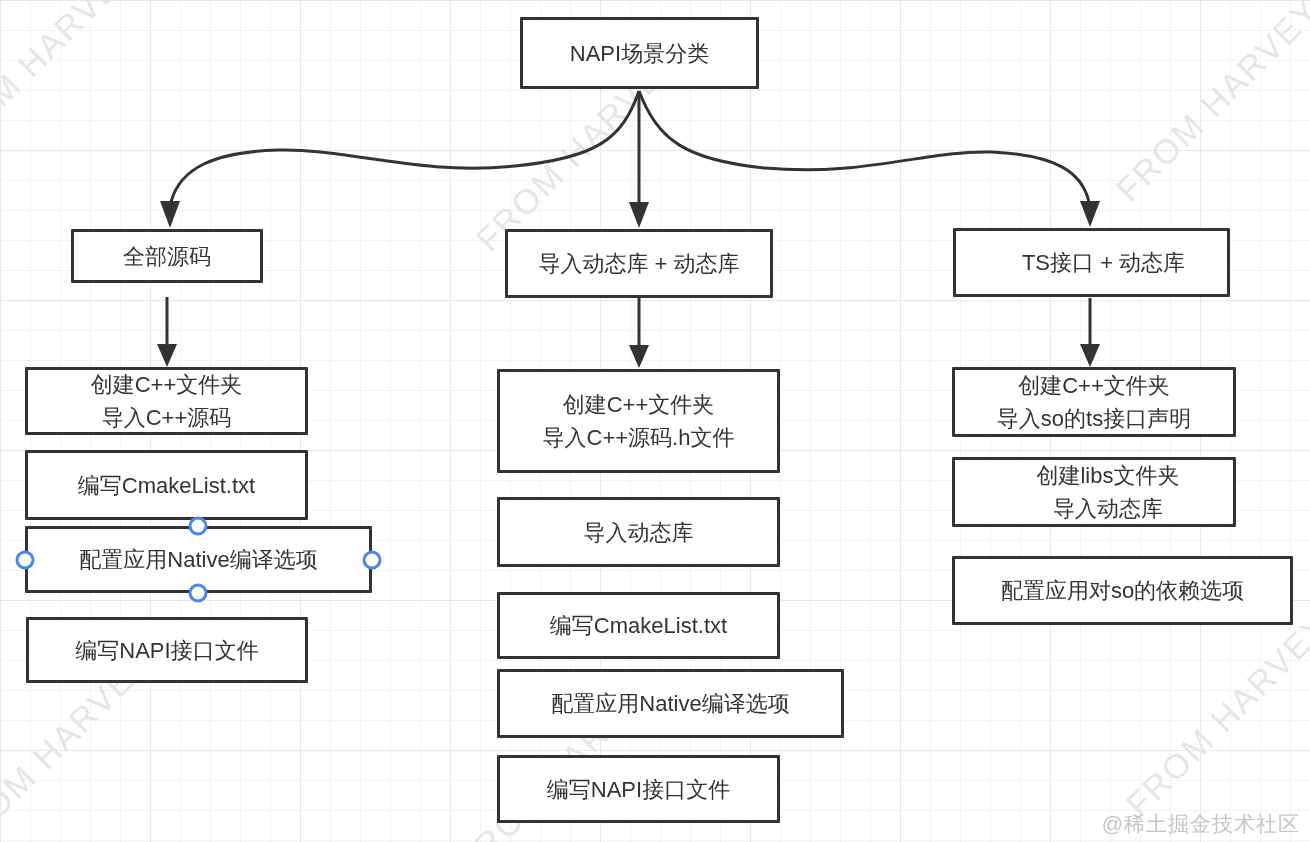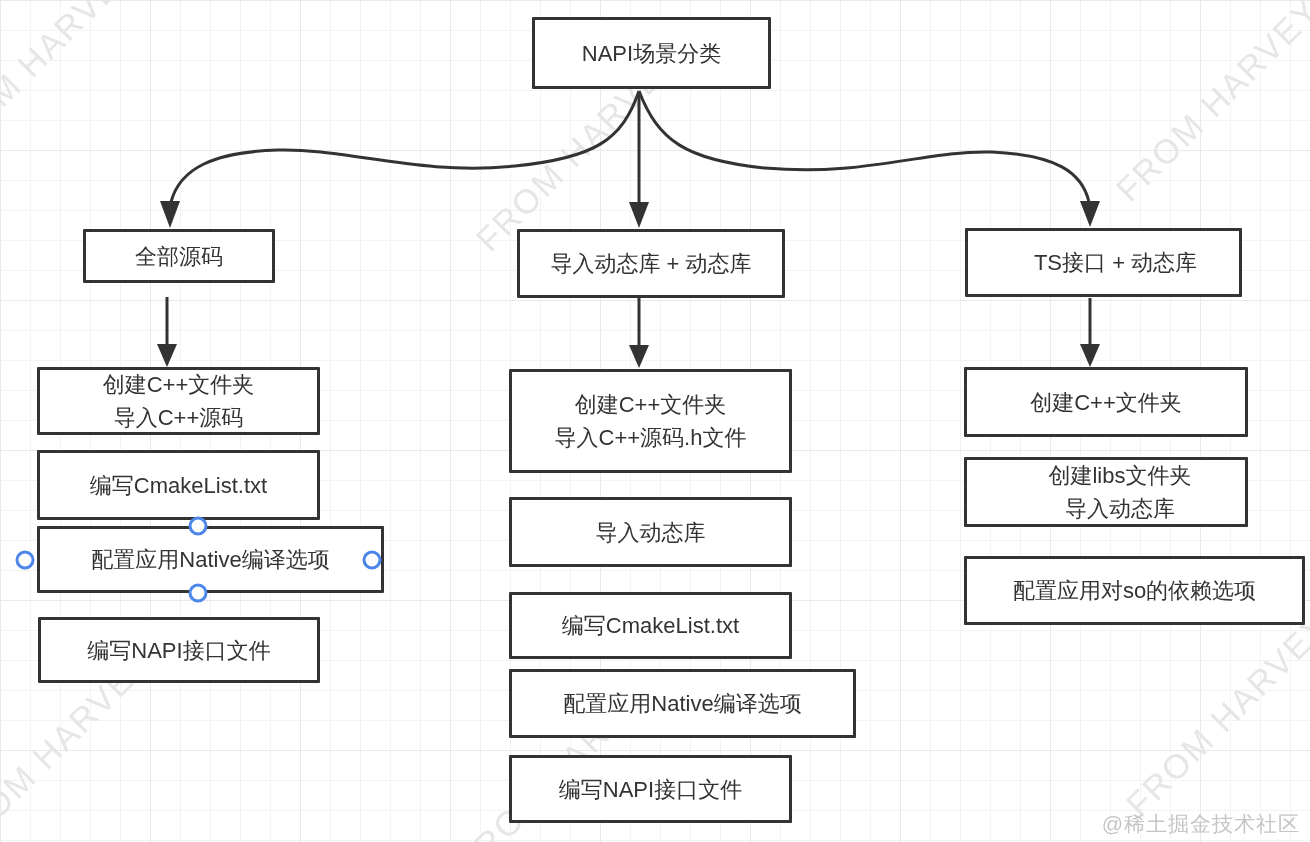--- a/index.html
+++ b/index.html
@@ -17,21 +17,21 @@
   .watermark{
     position:absolute;z-index:0;color:#e6e6e6;font-size:34px;letter-spacing:2px;
     white-space:nowrap;transform:translate(-50%,-50%) rotate(-45deg);
     user-select:none;pointer-events:none;
   }
   svg.connectors{position:absolute;left:0;top:0;z-index:1;}
   .node{
     position:absolute;z-index:2;box-sizing:border-box;
     background:#ffffff;border:3px solid #333333;border-radius:1px;
     display:flex;flex-direction:column;align-items:center;justify-content:center;
-    color:#333333;font-size:22px;line-height:1.5;text-align:center;cursor:default;margin-left:12px;
+    color:#333333;font-size:22px;line-height:1.5;text-align:center;cursor:default;
   }
   .node span{display:block;}
   .handle{
     position:absolute;z-index:3;width:13px;height:13px;border-radius:50%;
     background:#ffffff;border:3px solid #4c86e8;box-sizing:content-box;
     transform:translate(-50%,-50%);
   }
   .credit{
     position:absolute;z-index:2;right:10px;top:810px;color:#c5c5c5;font-size:21px;
     letter-spacing:1px;
@@ -113,20 +113,21 @@
   </div>
   <div class="node" style="left:497px;top:669px;width:347px;height:69px;">
     <span>配置应用Native编译选项</span>
   </div>
   <div class="node" style="left:497px;top:755px;width:283px;height:68px;">
     <span>编写NAPI接口文件</span>
   </div>
 
   <div class="node" style="left:952px;top:367px;width:284px;height:70px;">
     <span>创建C++文件夹</span>
+    <span>导入so的ts接口声明</span>
   </div>
   <div class="node" style="left:952px;top:457px;width:284px;height:70px;padding-left:28px;">
     <span>创建libs文件夹</span>
     <span>导入动态库</span>
   </div>
   <div class="node" style="left:952px;top:556px;width:341px;height:69px;">
     <span>配置应用对so的依赖选项</span>
   </div>
 
   <div class="credit">@稀土掘金技术社区</div>

